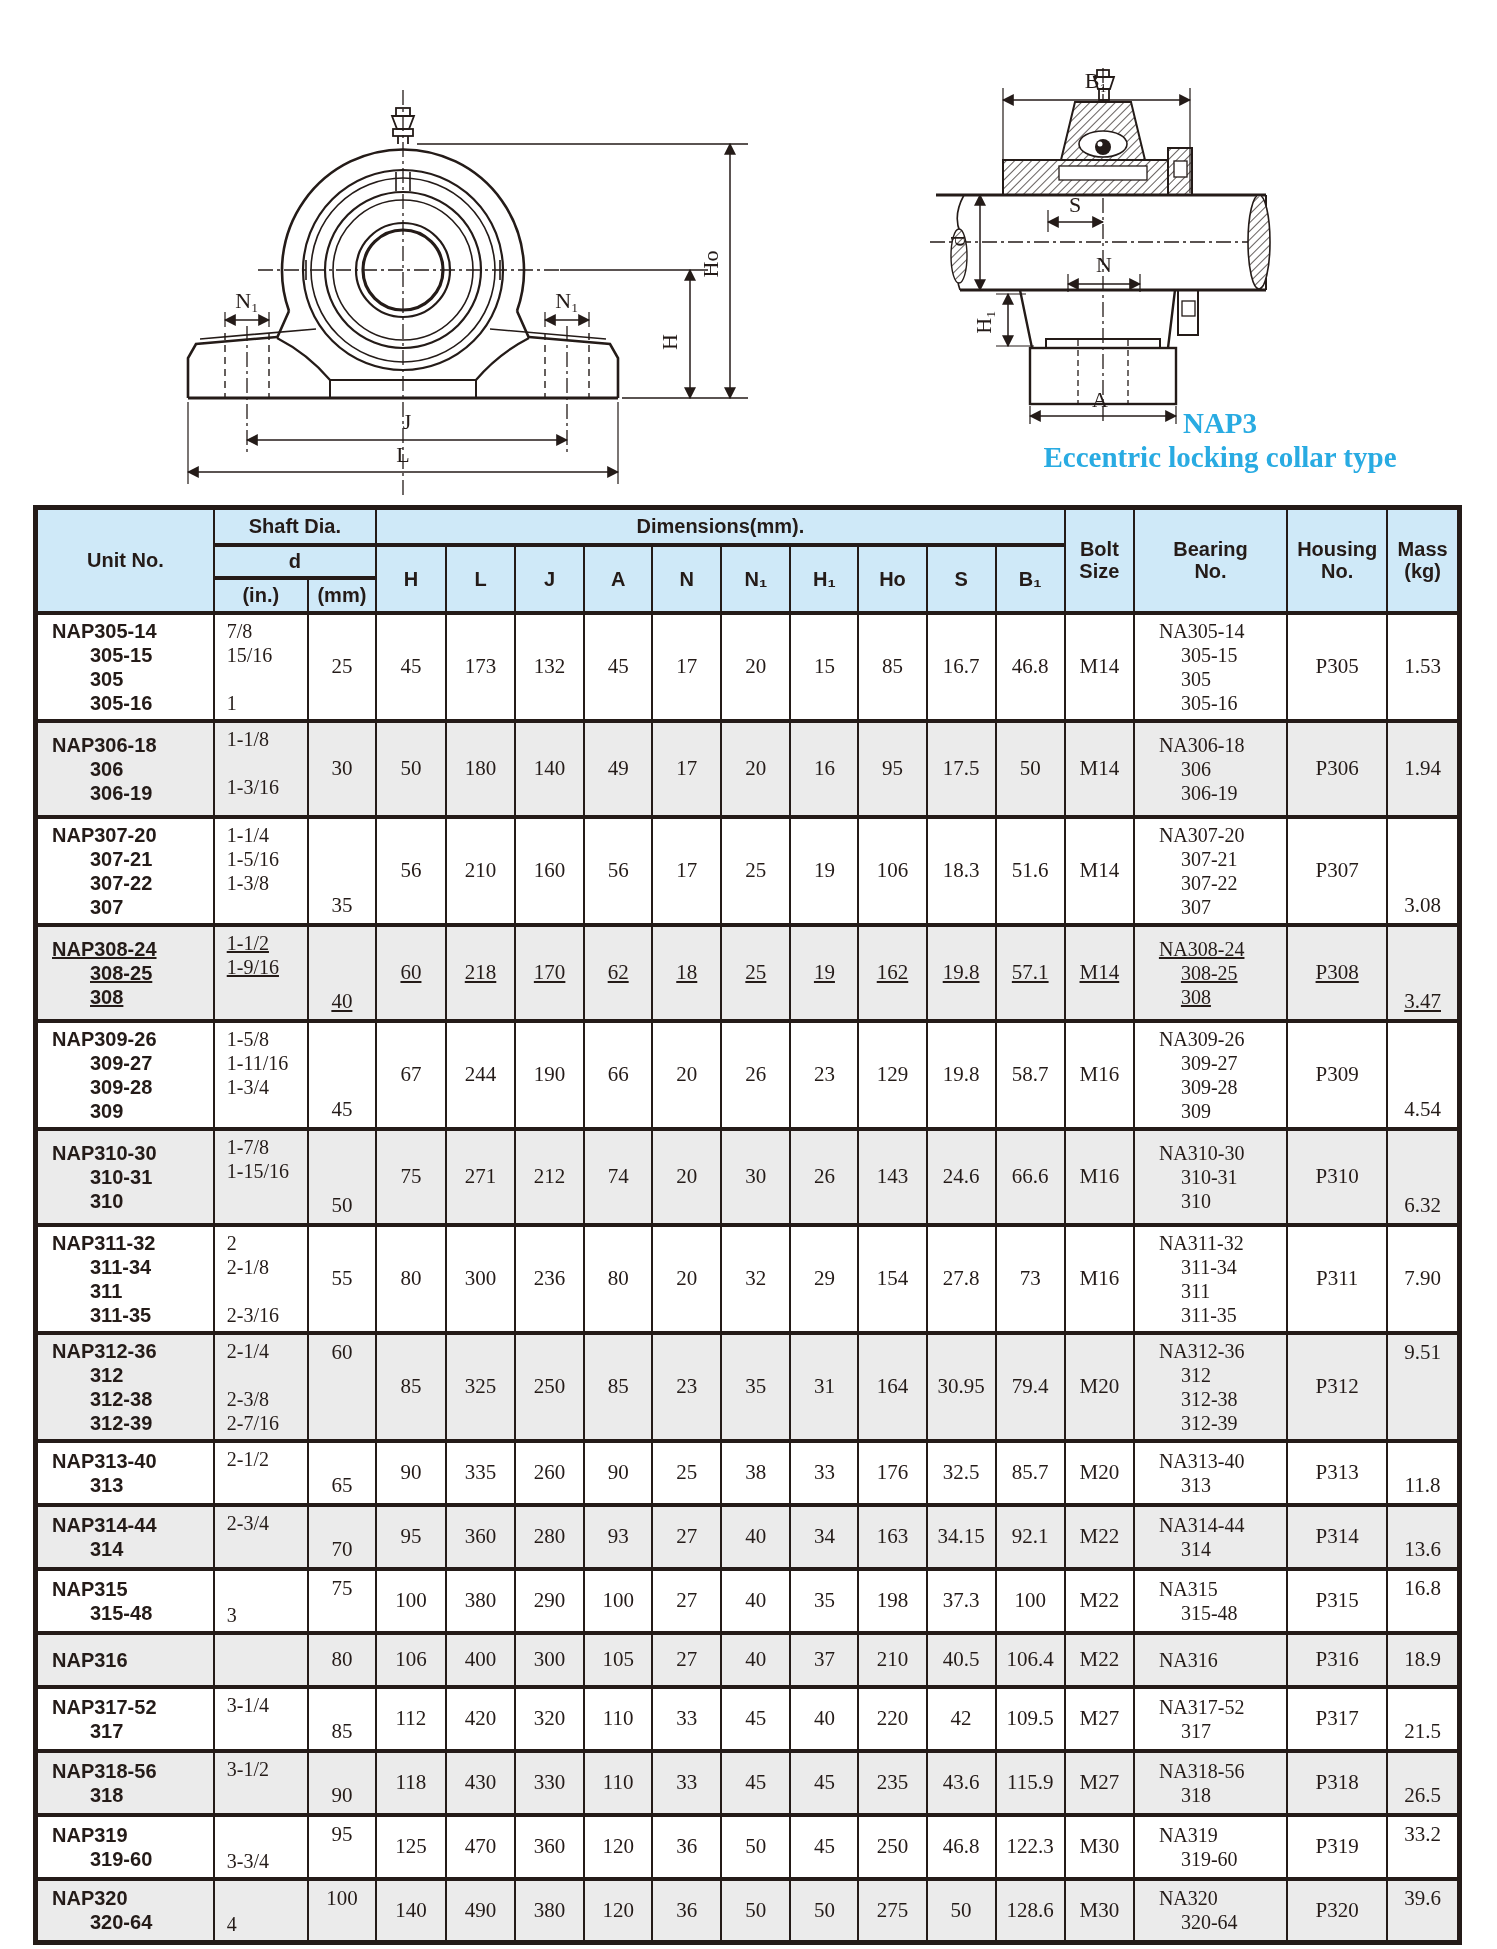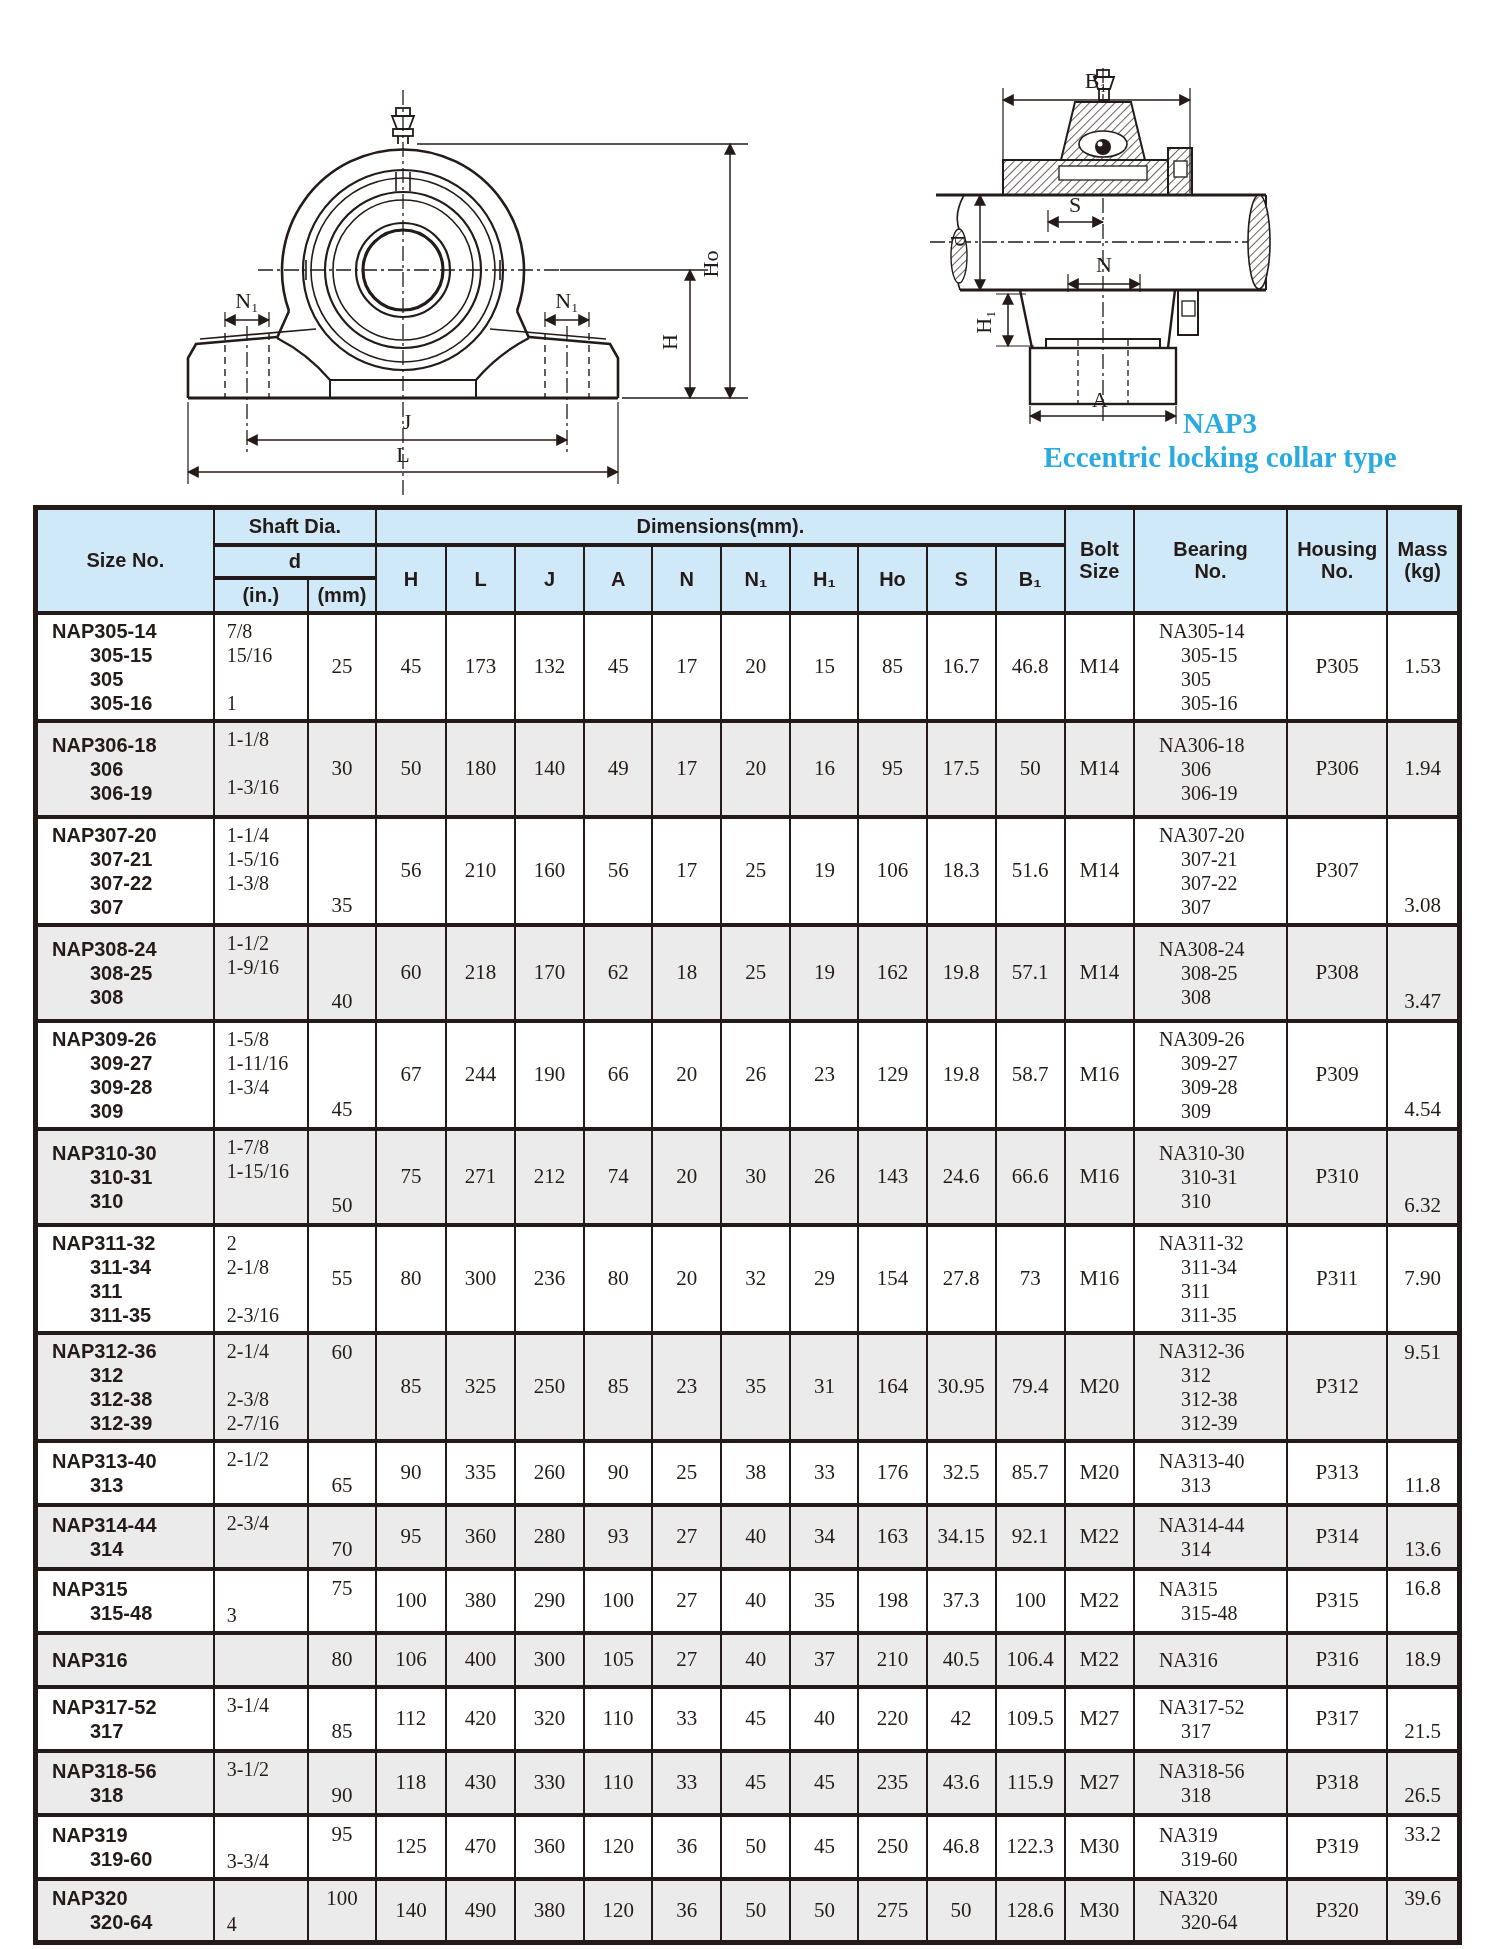--- a/index.html
+++ b/index.html
@@ -222,21 +222,21 @@
       <col style="width:68px">
       <col style="width:69px">
     <col style="width:69px">
       <col style="width:69px">
       <col style="width:153px">
     <col style="width:100px">
       <col style="width:72px">
   </colgroup>
   <thead>
     <tr class="h1">
-      <th rowspan="3">Size No.</th>
+      <th rowspan="3">Unit No.</th>
       <th colspan="2" class="tb">Shaft Dia.</th>
       <th colspan="10" class="tb">Dimensions(mm).</th>
       <th rowspan="3" class="pre">Bolt
 Size</th>
       <th rowspan="3" class="pre">Bearing
 No.</th>
       <th rowspan="3" class="pre">Housing
 No.</th>
       <th rowspan="3" class="pre">Mass
 (kg)</th>
@@ -369,21 +369,21 @@
           <div class="lines">
             <div>NA307-20</div>
             <div>307-21</div>
             <div>307-22</div>
             <div>307</div>
           </div>
         </td>
         <td class="num">P307</td>
         <td class="num" style="vertical-align: bottom; padding-bottom: 5px;">3.08</td>
       </tr>
-      <tr class="alt" style="height: 96px;">
+      <tr class="alt" style="height: 96px; text-decoration: underline;">
         <td class="unit">
           <div class="lines">
             <div>NAP308-24</div>
             <div>308-25</div>
             <div>308</div>
           </div>
         </td>
         <td class="incell">
           <div class="lines">
             <div>1-1/2</div>

